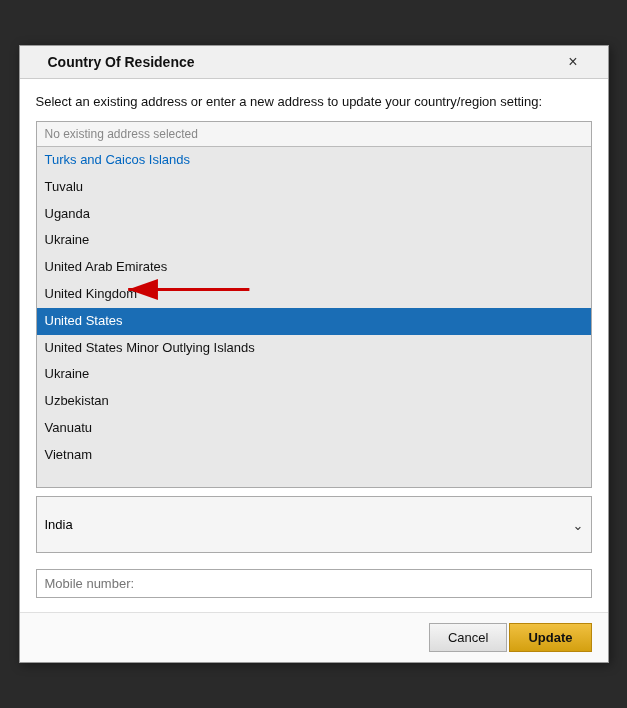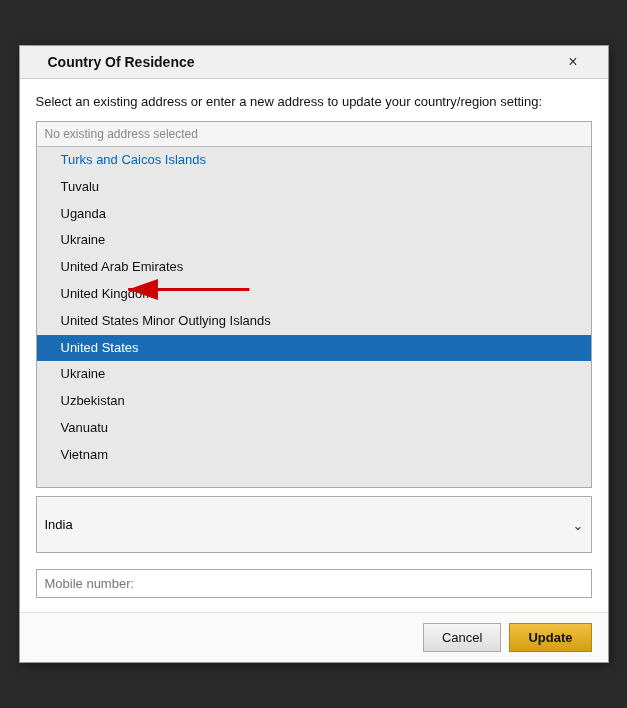--- a/index.html
+++ b/index.html
@@ -70,21 +70,21 @@
       border-bottom: 1px solid #bbb;
       background: #f5f5f5;
     }
     .country-list {
       height: 340px;
       overflow-y: scroll;
       background: #e8e8e8;
       position: relative;
     }
     .country-item {
-      padding: 3px 24px;
+      padding: 3px 8px;
       cursor: pointer;
       color: #0066c0;
       font-size: 13px;
       line-height: 1.6;
     }
     .country-item.selected {
       background: #1a6db5;
       color: #fff;
     }
     .country-item.plain {
@@ -120,21 +120,21 @@
       padding: 6px 8px;
       font-size: 13px;
       border: 1px solid #aaa;
       background: #fff;
       color: #999;
     }
     .dialog-footer {
       padding: 10px 16px;
       display: flex;
       justify-content: flex-end;
-      gap: 8px;
+      gap: 2px;
       border-top: 1px solid #e0e0e0;
       background: #fafafa;
     }
     .btn-cancel {
       padding: 6px 18px;
       font-size: 13px;
       border: 1px solid #aaa;
       background: linear-gradient(to bottom, #f5f5f5, #ddd);
       cursor: pointer;
       color: #111;
@@ -183,22 +183,22 @@
     <div class="dropdown-container">
       <div class="dropdown-header">No existing address selected</div>
       <div class="country-list" id="country-list">
 
       <div class="country-item">Turks and Caicos Islands</div>
           <div class="country-item plain">Tuvalu</div>
           <div class="country-item plain">Uganda</div>
           <div class="country-item plain">Ukraine</div>
           <div class="country-item plain">United Arab Emirates</div>
           <div class="country-item plain">United Kingdom</div>
+          <div class="country-item selected">United States</div>
           <div class="country-item plain">United States Minor Outlying Islands</div>
-          <div class="country-item selected">United States</div>
           <div class="country-item plain">Ukraine</div>
           <div class="country-item plain">Uzbekistan</div>
           <div class="country-item plain">Vanuatu</div>
           <div class="country-item plain">Vietnam</div>
         </div>
     </div>
 
     <div class="region-select-wrapper">
       <select class="region-select" id="region-select">
       <option value="India">India</option><option value="United States">United States</option><option value="United Kingdom">United Kingdom</option><option value="Australia">Australia</option><option value="Canada">Canada</option></select>

